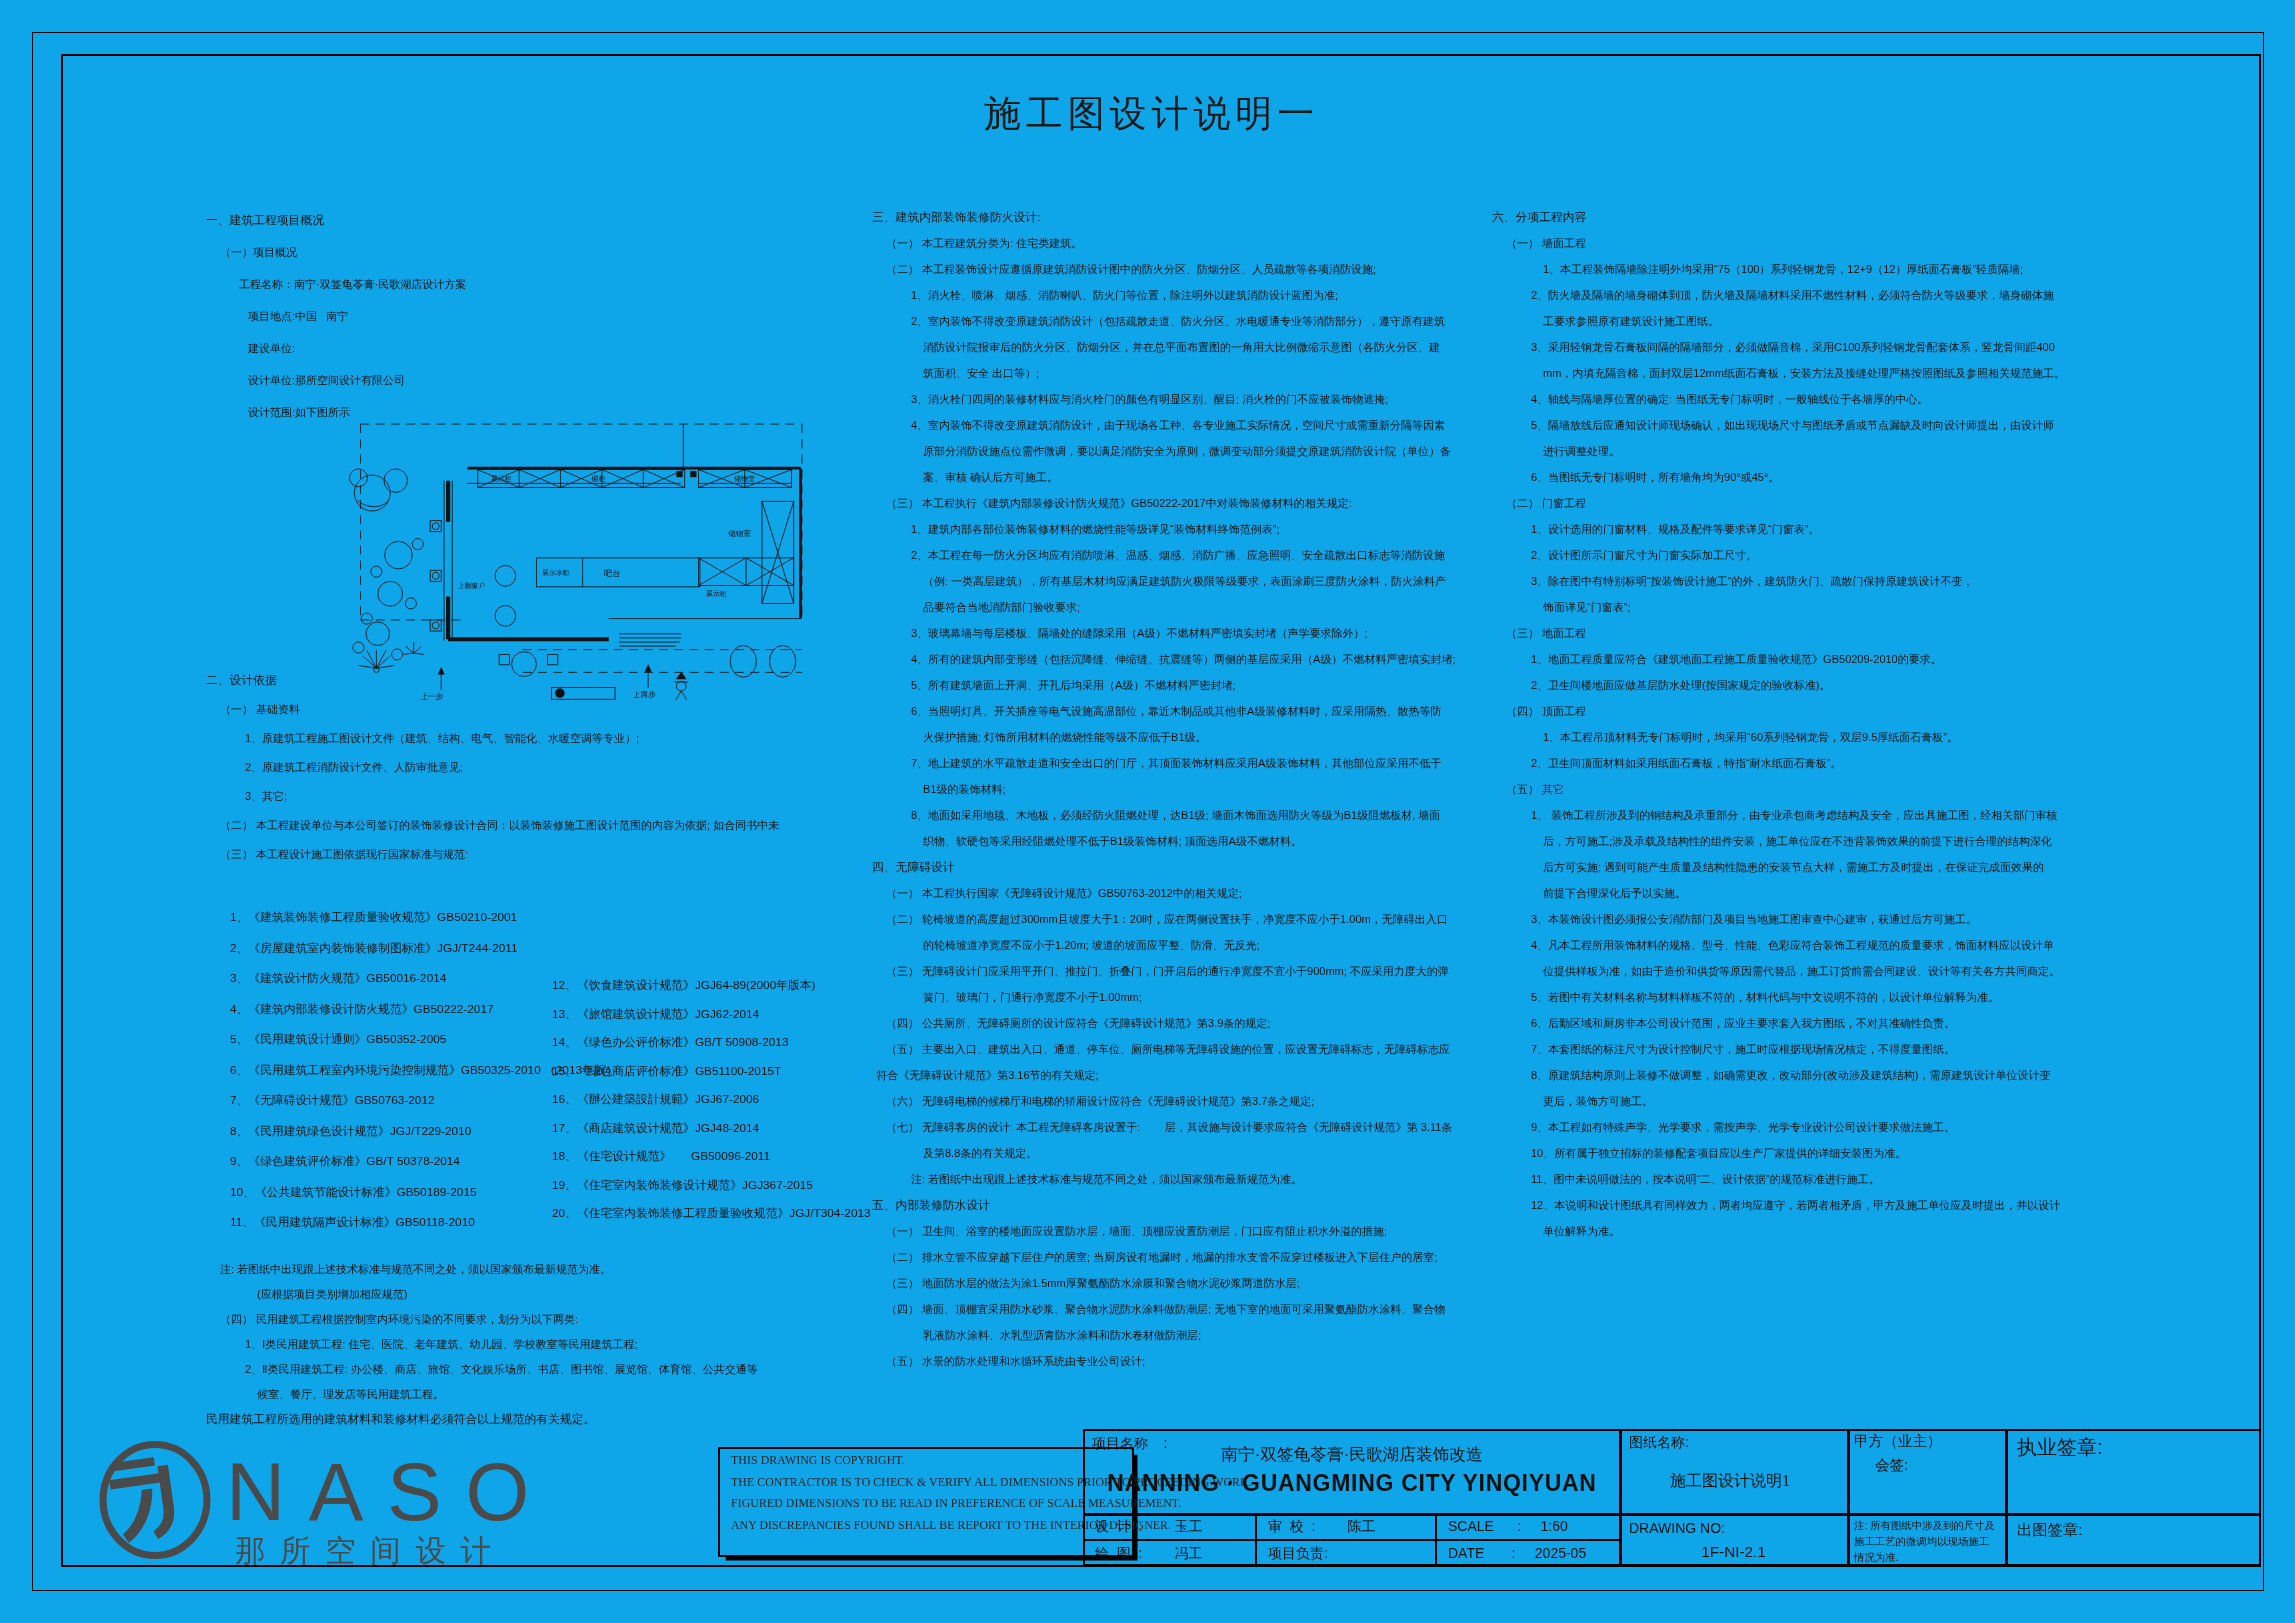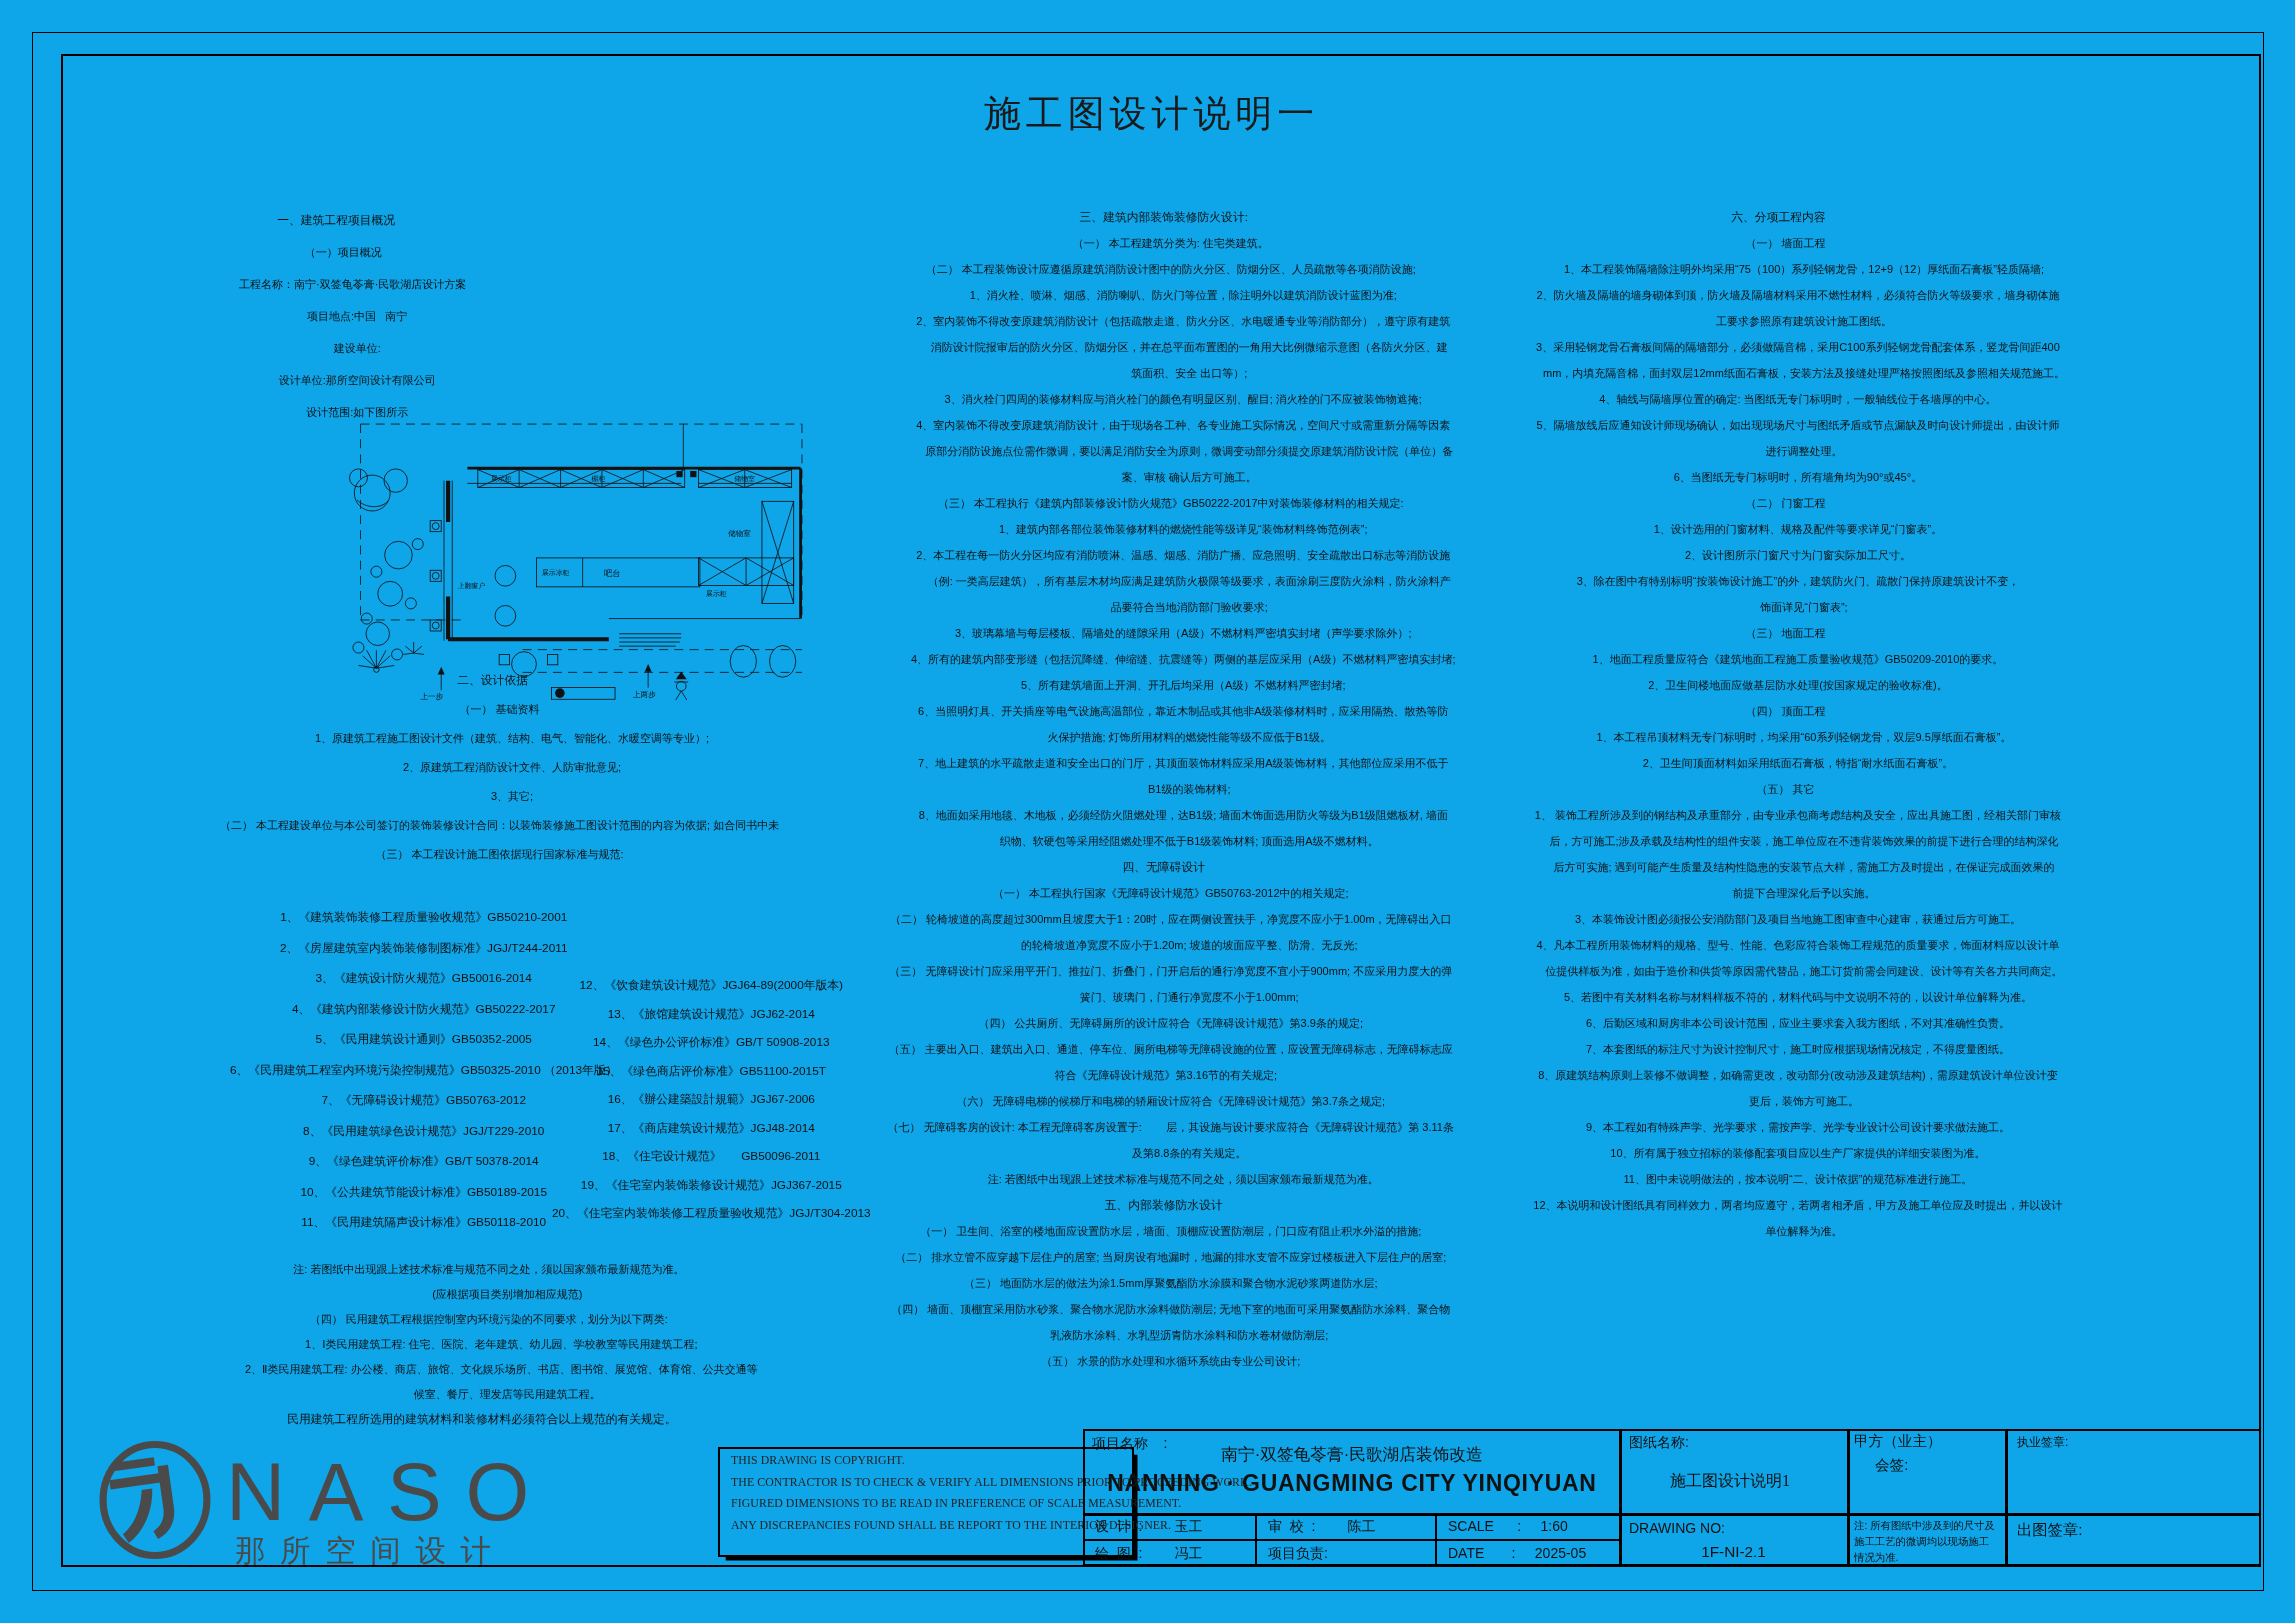--- a/index.html
+++ b/index.html
@@ -4,21 +4,21 @@
 <style>
   html,body{margin:0;padding:0;background:#e8e8e8;}
   #sheet{position:relative;width:2295px;height:1623px;background:#0ea5e9;
          font-family:"Liberation Sans","DejaVu Sans",sans-serif;color:#111;overflow:hidden;}
   .abs{position:absolute;}
   .frame{position:absolute;box-sizing:border-box;border:1.4px solid #000;}
   #frame-inner{border-width:2.1px;}
   #page-title{position:absolute;left:860px;top:89px;width:583px;text-align:center;
       font-family:"Liberation Serif","DejaVu Serif",serif;font-size:37px;letter-spacing:4.9px;color:#1a1a1a;}
   
-  .tcol{position:absolute;font-size:11px;text-align:center;}
+  .tcol{position:absolute;font-size:11px;}
   .ln{white-space:pre;}
   .i0{margin-left:0;font-size:11.8px;}
   .i1{margin-left:14px;}
   .i2{margin-left:39px;}
   .i3{margin-left:51px;}
   .i4{margin-left:33px;}
   .i5{margin-left:42px;}
   .i6{margin-left:4.2px;}
   #col1top{left:206px;top:204px;line-height:32px;}
   #col1mid{left:206px;top:666px;line-height:29px;}
@@ -357,17 +357,17 @@
 
   <div class="tb-text" style="left:1629px;top:1434px;font-size:14px;">图纸名称:</div>
   <div class="tb-text" style="left:1620px;top:1471px;width:220px;text-align:center;font-size:16px;font-family:'Liberation Serif',serif;">施工图设计说明1</div>
   <div class="tb-text" style="left:1629px;top:1520px;font-size:14px;">DRAWING NO:</div>
   <div class="tb-text" style="left:1620px;top:1543px;width:227px;text-align:center;font-size:15.3px;">1F-NI-2.1</div>
 
   <div class="tb-text" style="left:1854px;top:1432px;font-size:14.6px;">甲方（业主）</div>
   <div class="tb-text" style="left:1875px;top:1456px;font-size:14.6px;">会签:</div>
   <div class="tb-text note-wrap" style="left:1854px;top:1518px;width:144px;font-size:10.4px;line-height:16px;">注: 所有图纸中涉及到的尺寸及施工工艺的微调均以现场施工情况为准.</div>
 
-  <div class="tb-text" style="left:2017px;top:1434px;font-size:12px;">执业签章:</div>
+  <div class="tb-text" style="left:2017px;top:1434px;font-size:20px;">执业签章:</div>
   <div class="tb-text" style="left:2017px;top:1520px;font-size:15.3px;">出图签章:</div>
 
 </div>
 
 
 </body></html>

